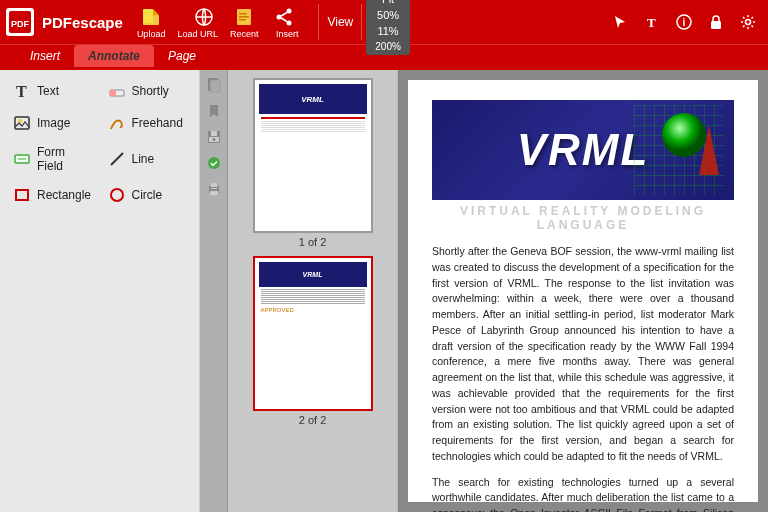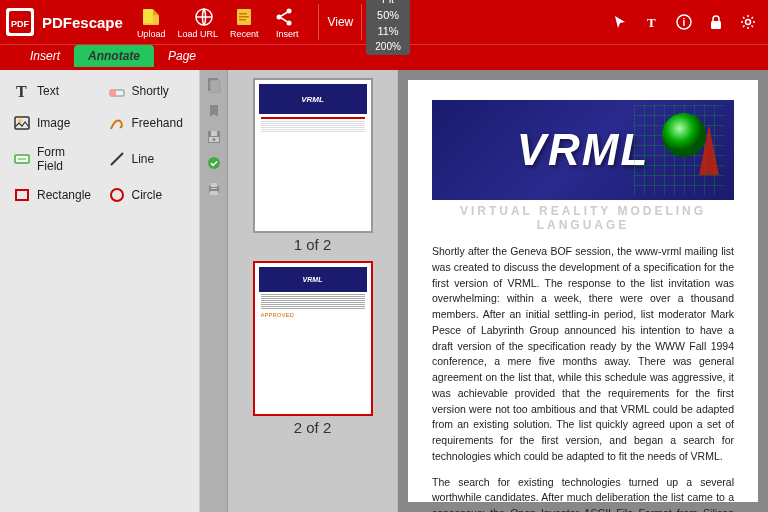--- a/index.html
+++ b/index.html
@@ -20,37 +20,37 @@
 
     #zoom-section { display: flex; align-items: center; gap: 2px; background: #555; border-radius: 3px; padding: 2px 6px; flex-direction: column; }
     .zoom-btn { background: none; border: none; color: white; cursor: pointer; font-size: 11px; padding: 1px 5px; }
 
     .right-icons { display: flex; align-items: center; gap: 4px; margin-left: auto; }
     .right-icon-btn { background: none; border: none; cursor: pointer; color: white; width: 28px; height: 28px; display: flex; align-items: center; justify-content: center; border-radius: 3px; }
 
     
     #tab-bar { background: #cc0000; height: 26px; display: flex; padding: 0 16px; border-top: 1px solid rgba(255,255,255,0.2); font-style: italic; }
     .tab { height: 22px; padding: 0 14px; border-radius: 4px 4px 0 0; display: flex; align-items: center; font-size: 12px; cursor: pointer; color: white; }
-    .tab.active { background: #22c55e; color: #333; font-weight: bold; }
+    .tab.active { background: #ef4444; color: #333; font-weight: bold; }
 
     
     #main { display: flex; height: calc(512px - 70px); }
 
     
     #tools-panel { width: 200px; background: #e8e8e8; border-right: 1px solid #ccc; padding: 6px; }
     .tools-grid { display: grid; grid-template-columns: 1fr 1fr; gap: 2px; }
     .tool-item { display: flex; align-items: center; gap: 5px; padding: 5px 6px; cursor: pointer; border-radius: 3px; font-size: 12px; color: #222; }
     .tool-icon { width: 20px; height: 20px; display: flex; align-items: center; justify-content: center; flex-shrink: 0; }
 
     
     #thumbnail-panel { width: 170px; background: #c8c8c8; border-right: 1px solid #bbb; display: flex; flex-direction: column; overflow-y: auto; padding: 8px; gap: 8px; align-items: center; }
     .thumb-container { display: flex; flex-direction: column; align-items: center; gap: 3px; }
     .thumb { width: 120px; height: 155px; background: white; border: 2px solid #999; cursor: pointer; display: flex; align-items: center; justify-content: center; overflow: hidden; position: relative; }
     .thumb.selected { border: 2px solid #cc0000; }
-    .thumb-label { font-size: 15px; color: #333; }
+    .thumb-label { font-size: 11px; color: #333; }
     .thumb-inner { width: 100%; height: 100%; padding: 4px; }
 
     
     #sidebar-icons { width: 28px; background: #b0b0b0; display: flex; flex-direction: column; align-items: center; padding: 4px 2px; gap: 4px; border-right: 1px solid #999; }
     .sidebar-icon { width: 22px; height: 22px; display: flex; align-items: center; justify-content: center; cursor: pointer; border-radius: 2px; color: #444; }
 
     
     #doc-area { flex: 1; background: #888; overflow: auto; display: flex; justify-content: center; padding: 10px; }
     #doc-page { background: white; width: 490px; min-height: 420px; padding: 20px 24px; position: relative; }
 

